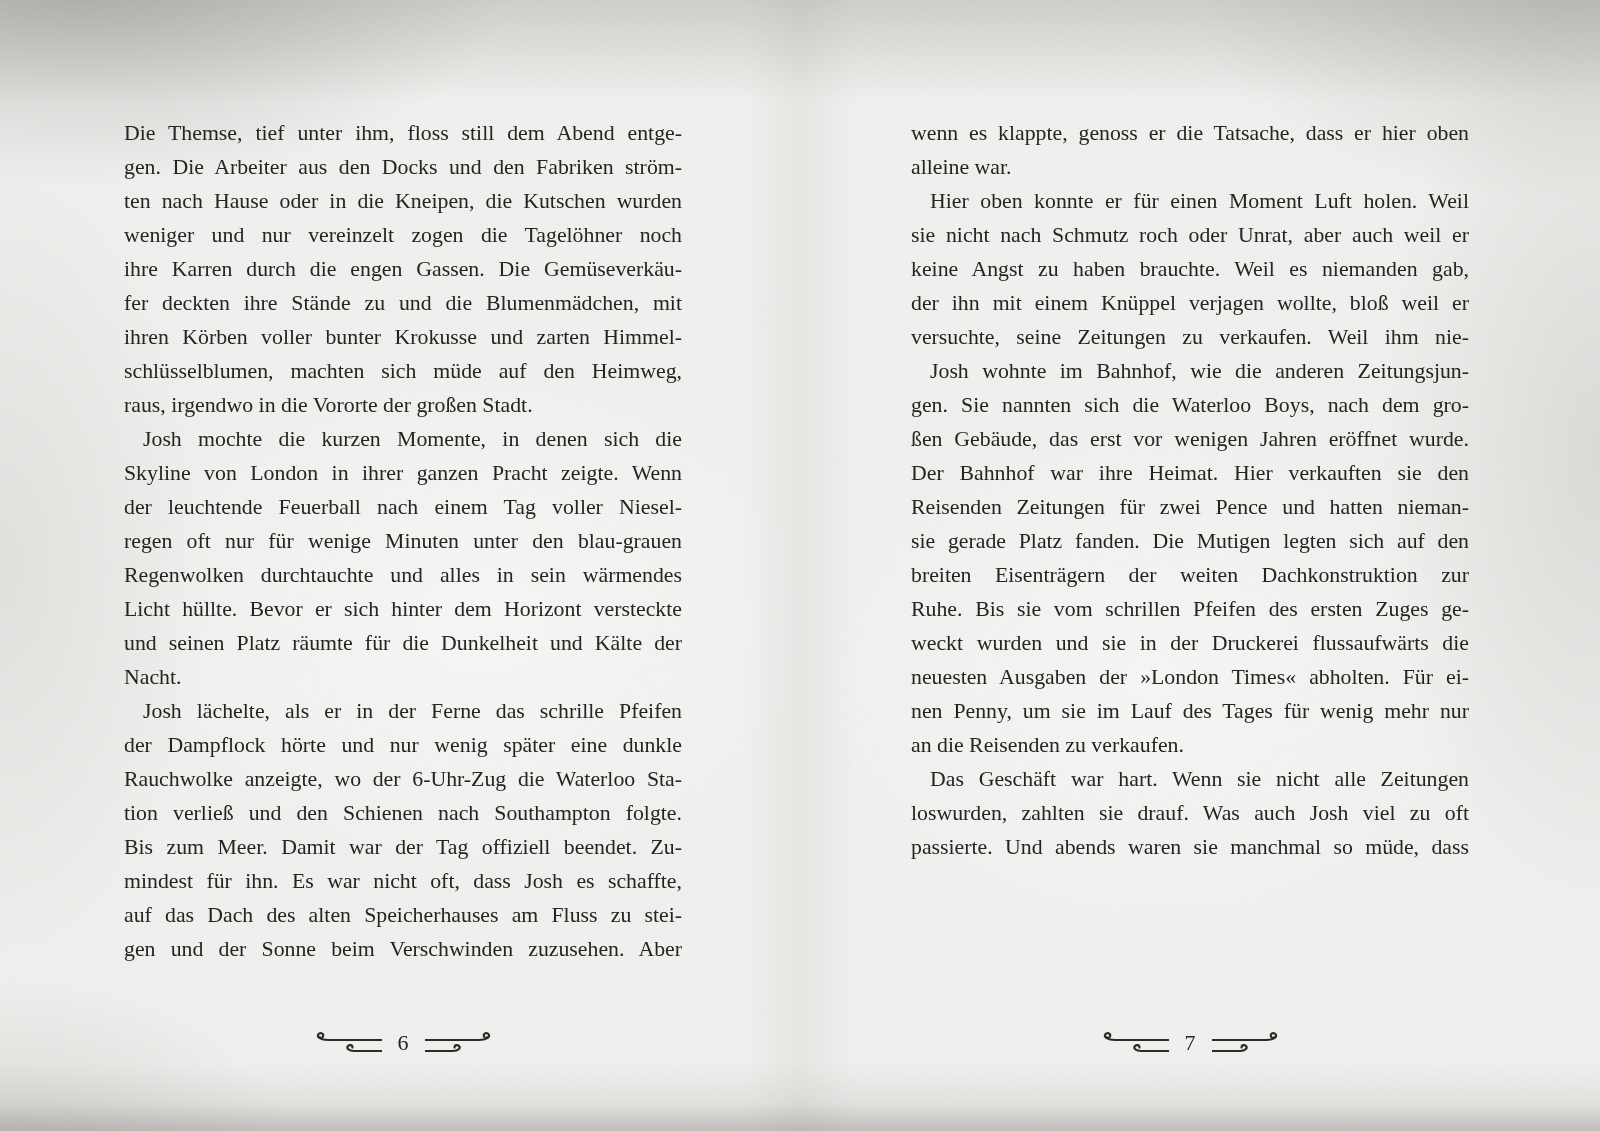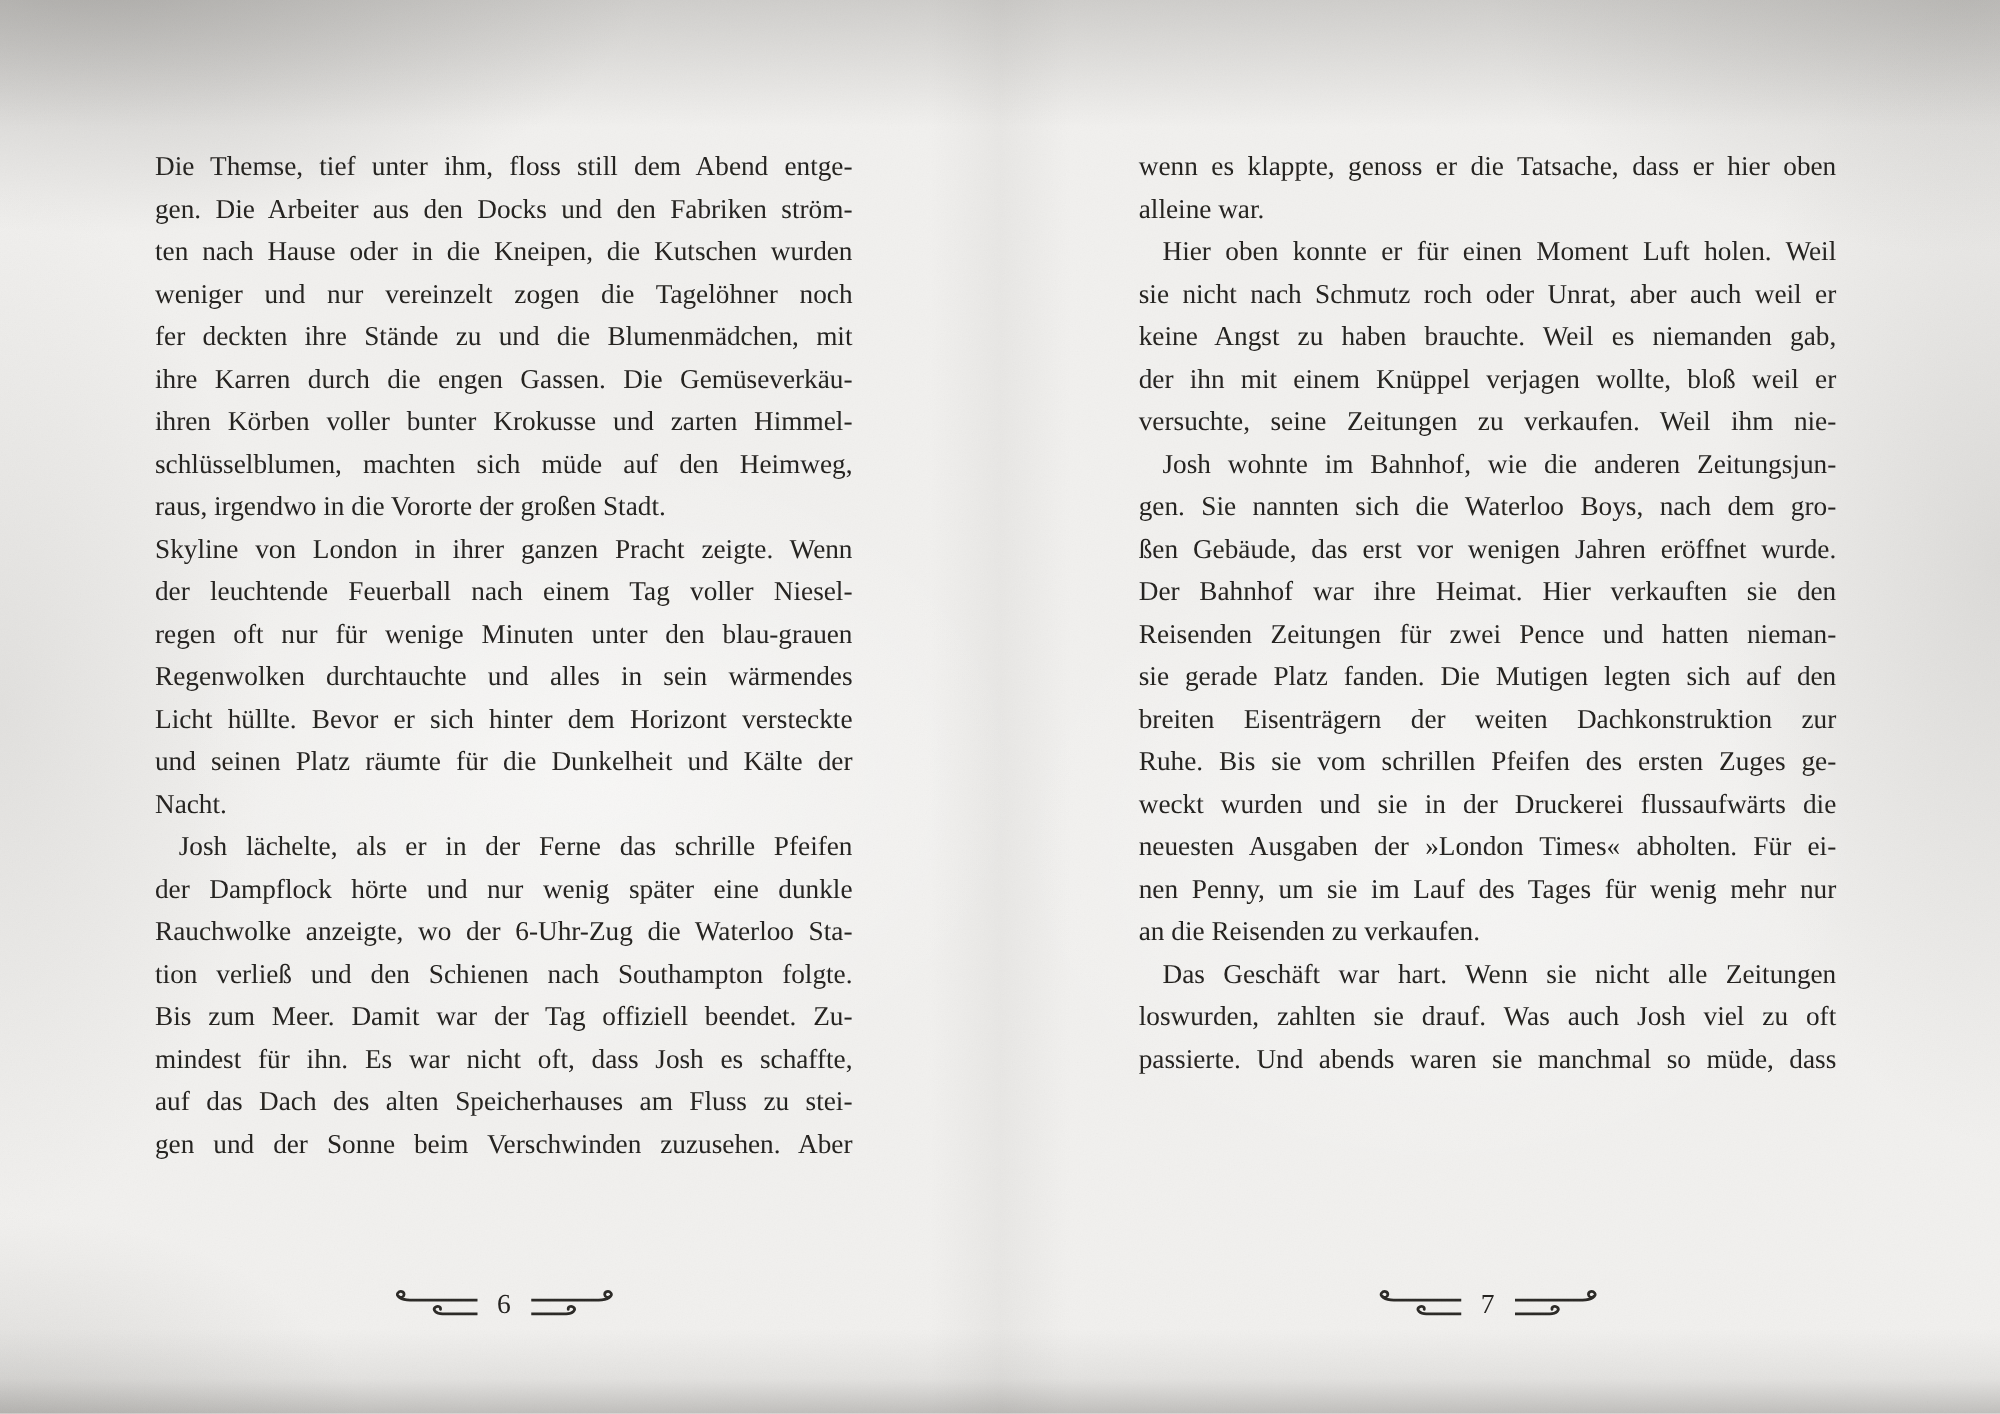--- a/index.html
+++ b/index.html
@@ -60,25 +60,26 @@
 <body>
 
 <div class="spread">
 
   <div class="page left">
     <div class="textblock">
       <div class="ln">Die Themse, tief unter ihm, floss still dem Abend entge-</div>
       <div class="ln">gen. Die Arbeiter aus den Docks und den Fabriken ström-</div>
       <div class="ln">ten nach Hause oder in die Kneipen, die Kutschen wurden</div>
       <div class="ln">weniger und nur vereinzelt zogen die Tagelöhner noch</div>
+      <div class="ln">ihre Karren durch die engen Gassen. Die Gemüseverkäu-</div>
       <div class="ln">fer deckten ihre Stände zu und die Blumenmädchen, mit</div>
-      <div class="ln">ihre Karren durch die engen Gassen. Die Gemüseverkäu-</div>
       <div class="ln">ihren Körben voller bunter Krokusse und zarten Himmel-</div>
       <div class="ln">schlüsselblumen, machten sich müde auf den Heimweg,</div>
       <div class="ln end">raus, irgendwo in die Vororte der großen Stadt.</div>
+      <div class="ln ind">Josh mochte die kurzen Momente, in denen sich die</div>
       <div class="ln">Skyline von London in ihrer ganzen Pracht zeigte. Wenn</div>
       <div class="ln">der leuchtende Feuerball nach einem Tag voller Niesel-</div>
       <div class="ln">regen oft nur für wenige Minuten unter den blau-grauen</div>
       <div class="ln">Regenwolken durchtauchte und alles in sein wärmendes</div>
       <div class="ln">Licht hüllte. Bevor er sich hinter dem Horizont versteckte</div>
       <div class="ln">und seinen Platz räumte für die Dunkelheit und Kälte der</div>
       <div class="ln end">Nacht.</div>
       <div class="ln ind">Josh lächelte, als er in der Ferne das schrille Pfeifen</div>
       <div class="ln">der Dampflock hörte und nur wenig später eine dunkle</div>
       <div class="ln">Rauchwolke anzeigte, wo der 6-Uhr-Zug die Waterloo Sta-</div>

